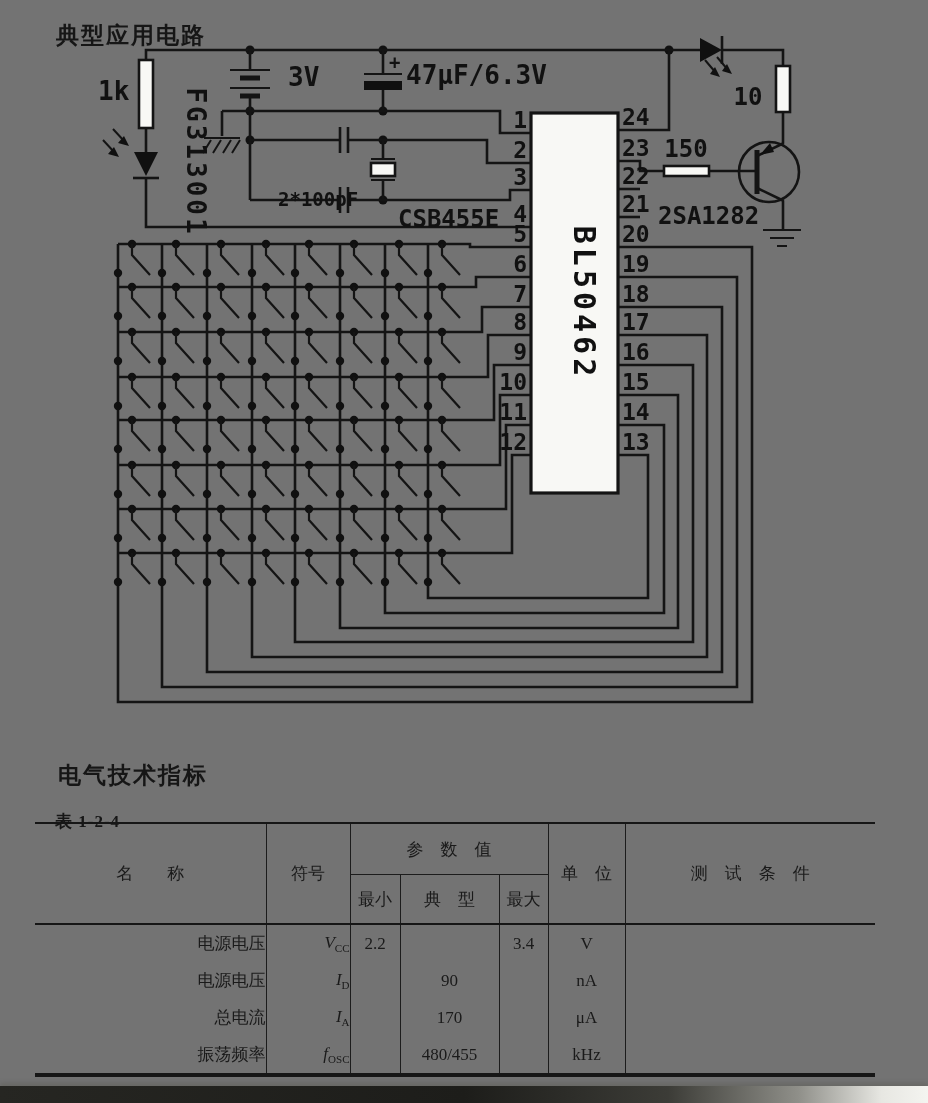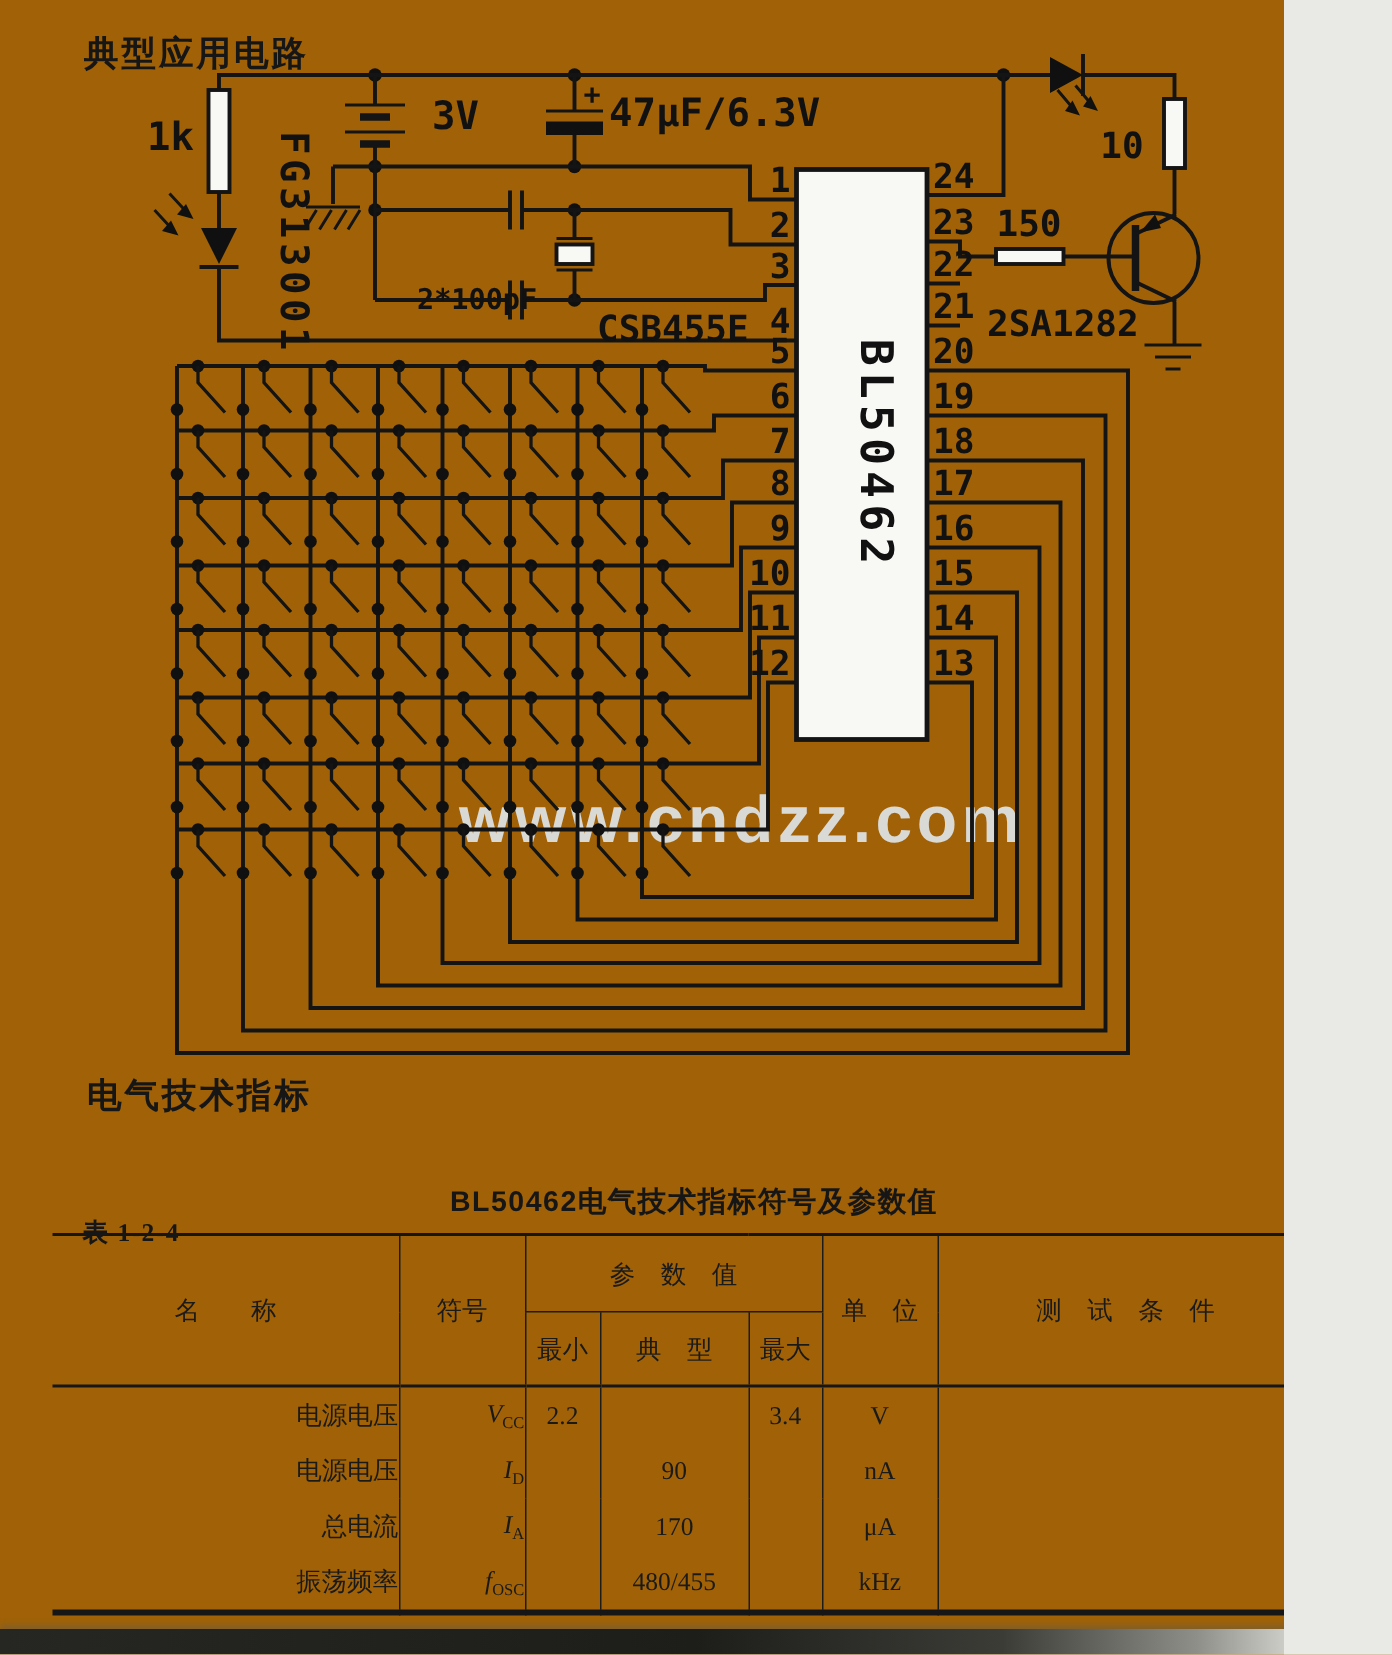--- a/index.html
+++ b/index.html
@@ -1,16 +1,16 @@
 <!DOCTYPE html>
 <html><head>
 <meta charset="utf-8">
 <style>
   html,body{margin:0;padding:0;background:#e9e9e6;}
-  #page{position:relative;width:856px;height:1103px;background:#a16207;overflow:hidden;
+  #page{position:relative;width:928px;height:1103px;background:#737373;overflow:hidden;
         font-family:"Liberation Serif","DejaVu Serif",serif;color:#161616;}
   .abs{position:absolute;}
   #circuit-title{left:56px;top:20px;font:bold 23px "Liberation Sans","DejaVu Sans",sans-serif;letter-spacing:2px;}
   #watermark{left:306px;top:522px;font:bold 44px "Liberation Sans","DejaVu Sans",sans-serif;
              color:#d9d9d6;letter-spacing:3px;}
   #schematic{left:0;top:0;}
   .w{fill:none;stroke:#141414;stroke-width:2.6px;}
   .sw{fill:none;stroke:#141414;stroke-width:2.2px;}
   .thin{fill:none;stroke:#141414;stroke-width:2px;}
   .thick{fill:none;stroke:#141414;stroke-width:5px;}
@@ -19,21 +19,21 @@
   .box{fill:#f8f8f5;stroke:#141414;stroke-width:2.6px;}
   .icbox{fill:#f8f8f5;stroke:#141414;stroke-width:3.2px;}
   text.clabel{font:bold 24px "DejaVu Sans Mono","Liberation Mono",monospace;fill:#111;}
   text.big{font:bold 26px "DejaVu Sans Mono","Liberation Mono",monospace;fill:#111;}
   text.small{font:bold 19px "DejaVu Sans Mono","Liberation Mono",monospace;fill:#111;}
   text.pin{font:bold 23px "DejaVu Sans Mono","Liberation Mono",monospace;fill:#111;}
   text.icname{font:bold 30px "DejaVu Sans Mono","Liberation Mono",monospace;fill:#111;letter-spacing:4px;}
   text.vert{font:bold 26px "DejaVu Sans Mono","Liberation Mono",monospace;fill:#111;letter-spacing:3px;}
   text.plus{font:bold 19px "DejaVu Sans Mono","Liberation Mono",monospace;fill:#111;}
   #figure-caption{left:0;top:697px;width:928px;text-align:center;font:17px "Liberation Serif","DejaVu Serif",serif;letter-spacing:1px;}
-  #specs-heading{left:58px;top:715px;font:bold 23px "Liberation Sans","DejaVu Sans",sans-serif;letter-spacing:2px;}
+  #specs-heading{left:58px;top:760px;font:bold 23px "Liberation Sans","DejaVu Sans",sans-serif;letter-spacing:2px;}
   #table-label{left:55px;top:810px;font:bold 17px "Liberation Serif","DejaVu Serif",serif;letter-spacing:1px;}
   #table-title{left:300px;top:788px;font:bold 19px "Liberation Sans","DejaVu Sans",sans-serif;letter-spacing:1px;}
   #spec-table{left:35px;top:822px;border-collapse:collapse;table-layout:fixed;width:840px;
               border-top:2.5px solid #161616;border-bottom:4px solid #161616;
               font-size:17px;color:#1a1a1a;}
   #spec-table th,#spec-table td{border-left:1.6px solid #1c1c1c;font-weight:normal;padding:0;text-align:center;}
   #spec-table .c0{border-left:none;}
   #spec-table tr.hrow1 th{height:50px;border-bottom:2.5px solid #161616;}
   #spec-table tr.hrow1 th.pgroup{border-bottom:1.6px solid #1c1c1c;}
   #spec-table tr.hrow2 th{height:48px;border-bottom:2.5px solid #161616;}
@@ -45,21 +45,20 @@
   #scan-band{left:0;top:1086px;width:928px;height:17px;
      background:linear-gradient(90deg,#262622 0%,#1d1d1a 50%,#3c3c37 72%,#8f8f89 86%,#e7e7e2 95%,#f4f4f0 100%);
      box-shadow:0 -3px 4px rgba(90,90,85,.45);}
 </style>
 </head>
 <body>
 
 <div id="page">
 
   <div class="abs" id="circuit-title">典型应用电路</div>
-  <div class="abs" id="watermark">www.cndzz.com</div>
 
   <svg class="abs" id="schematic" width="928" height="730" viewBox="0 0 928 730">
 
     <g id="gen">
         <path d="M118 244 H470 V247 H531" class="w"></path>
         <path d="M118 287 H476 V277 H531" class="w"></path>
         <path d="M118 332 H482 V307 H531" class="w"></path>
         <path d="M118 377 H488 V335 H531" class="w"></path>
         <path d="M118 420 H494 V365 H531" class="w"></path>
         <path d="M118 465 H500 V395 H531" class="w"></path>
@@ -400,21 +399,20 @@
       <text class="pin" x="622" y="330">17</text>
       <text class="pin" x="622" y="360">16</text>
       <text class="pin" x="622" y="390">15</text>
       <text class="pin" x="622" y="420">14</text>
       <text class="pin" x="622" y="450">13</text>
     </g>
   </svg>
 
   <div class="abs" id="specs-heading">电气技术指标</div>
   <div class="abs" id="table-label">表 1-2-4</div>
-  <div class="abs" id="table-title">BL50462电气技术指标符号及参数值</div>
 
   <table class="abs" id="spec-table">
     <colgroup>
       <col style="width:231px">
         <col style="width:84px">
         <col style="width:50px">
         <col style="width:99px">
       <col style="width:49px">
         <col style="width:77px">
         <col style="width:250px">

